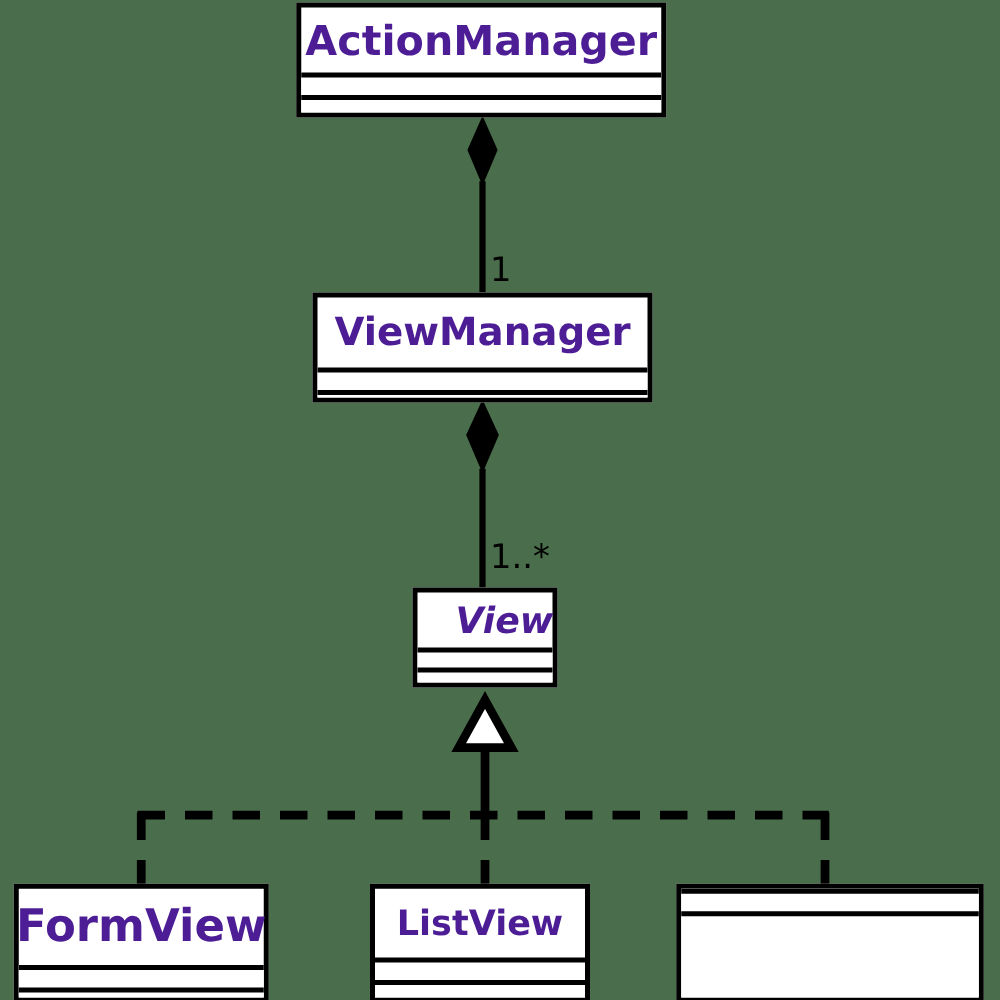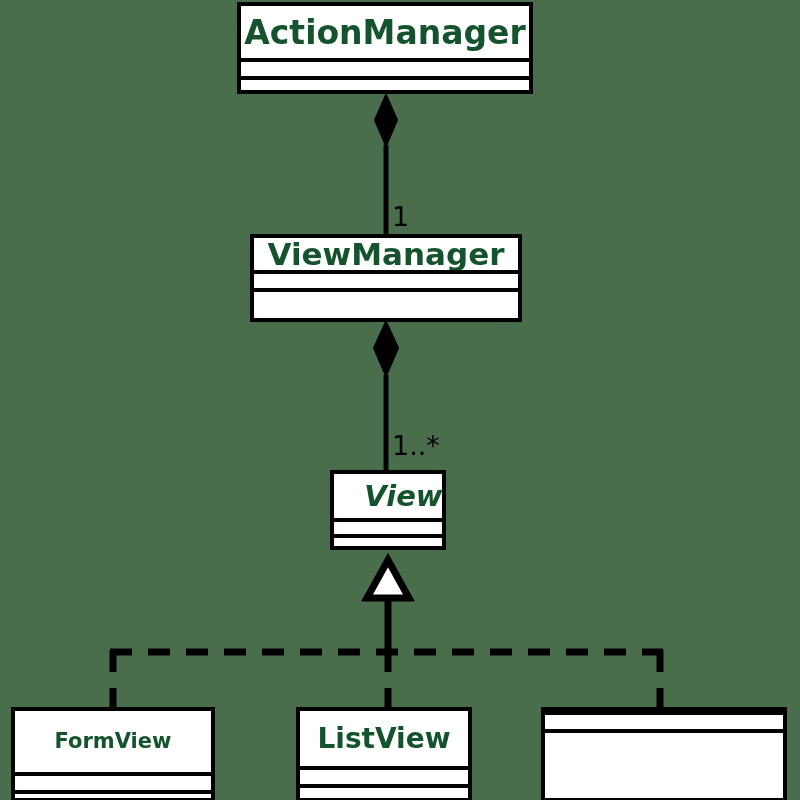--- a/index.html
+++ b/index.html
@@ -19,21 +19,21 @@
     position: absolute;
     background: #ffffff;
     border: 4px solid #000000;
     box-sizing: border-box;
     display: flex;
     flex-direction: column;
   }
   .uml-title {
     text-align: center;
     font-weight: bold;
-    color: #14532d;
+    color: #4c1d95;
     line-height: 1;
     display: flex;
     align-items: center;
     justify-content: center;
     box-sizing: border-box;
   }
   .uml-compartment {
     border-top: 4px solid #000000;
     box-sizing: border-box;
     background: #ffffff;
@@ -84,33 +84,33 @@
     <line x1="660" y1="650" x2="660" y2="708" stroke="#000000" stroke-width="7" stroke-dasharray="22 16"></line>
   </svg>
 
   <div class="uml-class" style="left:237px; top:2px; width:296px; height:92px;">
     <div class="uml-title" style="height:52px; font-size:33px;">ActionManager</div>
     <div class="uml-compartment" style="height:18px;"></div>
     <div class="uml-compartment" style="flex:1;"></div>
   </div>
 
   <div class="uml-class" style="left:250px; top:234px; width:272px; height:88px;">
-    <div class="uml-title" style="height:32px; font-size:31px;">ViewManager</div>
+    <div class="uml-title" style="height:56px; font-size:31px;">ViewManager</div>
     <div class="uml-compartment" style="height:18px;"></div>
     <div class="uml-compartment" style="flex:1;"></div>
   </div>
 
   <div class="uml-class abstract" style="left:330px; top:470px; width:116px; height:80px;">
     <div class="uml-title" style="height:44px; font-size:29px;padding-left:31px;">View</div>
     <div class="uml-compartment" style="height:16px;"></div>
     <div class="uml-compartment" style="flex:1;"></div>
   </div>
 
   <div class="uml-class" style="left:11px; top:707px; width:204px; height:95px;">
-    <div class="uml-title" style="height:61px; font-size:21px;">FormView</div>
+    <div class="uml-title" style="height:61px; font-size:36px;">FormView</div>
     <div class="uml-compartment" style="height:18px;"></div>
     <div class="uml-compartment" style="flex:1;"></div>
   </div>
 
   <div class="uml-class" style="left:296px; top:707px; width:176px; height:95px;">
     <div class="uml-title" style="height:55px; font-size:28px;">ListView</div>
     <div class="uml-compartment" style="height:18px;"></div>
     <div class="uml-compartment" style="flex:1;"></div>
   </div>
 

